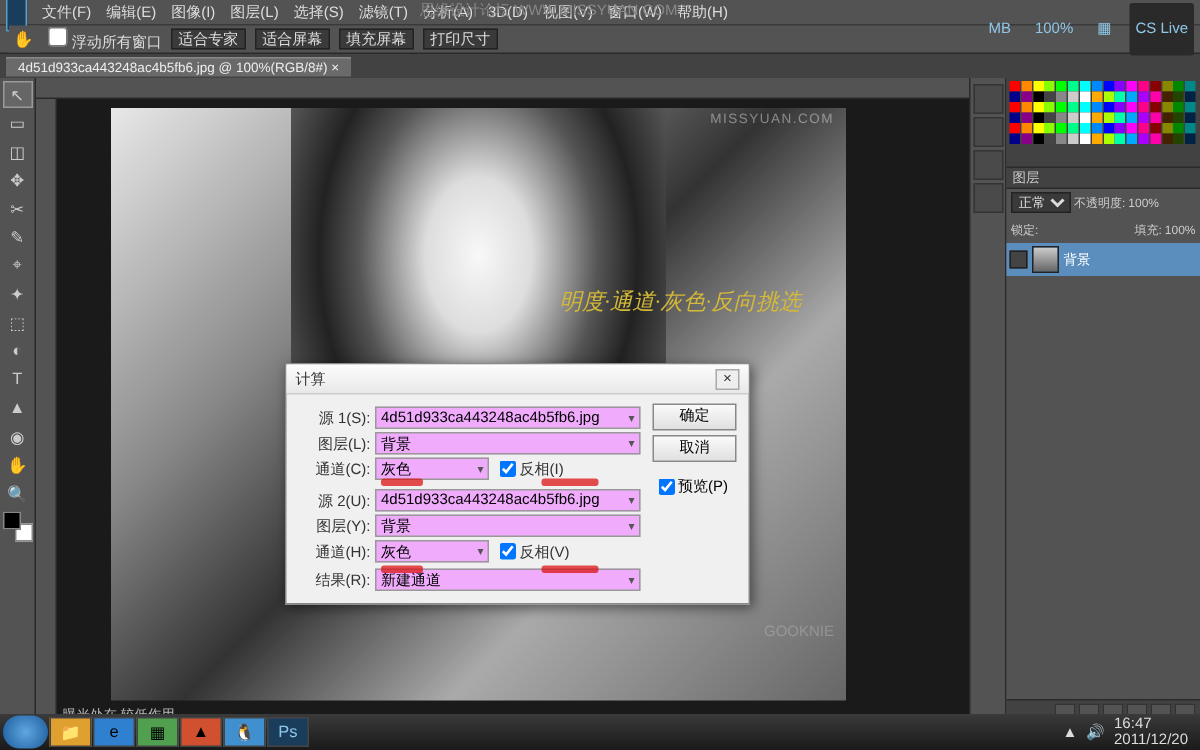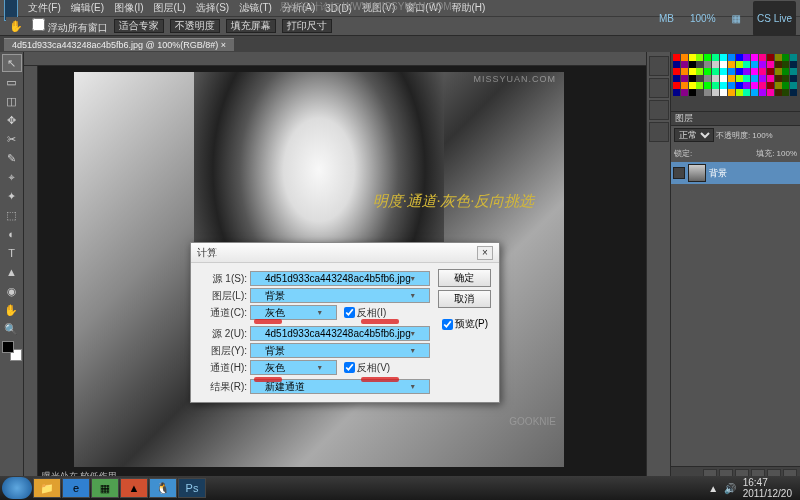--- a/index.html
+++ b/index.html
@@ -48,21 +48,21 @@
 .layer-btns .lb{width:14px;height:14px;background:#535353;border:1px solid #333}
 .dialog{position:absolute;left:190px;top:242px;width:310px;background:#f0f0f0;border:1px solid #888;box-shadow:2px 2px 8px rgba(0,0,0,0.5);font-size:10px}
 .dlg-title{height:20px;background:linear-gradient(#fdfdfd,#e8e8e8);border-bottom:1px solid #ccc;display:flex;align-items:center;padding:0 6px;color:#333}
 .dlg-title .x{margin-left:auto;width:16px;height:14px;border:1px solid #aaa;background:#eee;text-align:center;line-height:12px;cursor:pointer}
 .dlg-body{padding:6px 8px;display:flex;gap:8px}
 .dlg-left{flex:1}
 .dlg-right{width:56px;display:flex;flex-direction:column;gap:3px}
 .dlg-btn{height:18px;border:1px solid #888;background:linear-gradient(#fafafa,#e0e0e0);text-align:center;line-height:16px;cursor:pointer;font-size:10px}
 .frow{display:flex;align-items:center;margin:2px 0;gap:3px}
 .frow label{width:48px;text-align:right;color:#333}
-.frow .sel{flex:1;height:15px;border:1px solid #999;background:#7dd3fc;padding:0 14px;display:flex;align-items:center;justify-content:space-between}
+.frow .sel{flex:1;height:15px;border:1px solid #999;background:#f0abfc;padding:0 3px;display:flex;align-items:center;justify-content:space-between}
 .frow .sel::after{content:"▾";color:#555;font-size:8px}
 .chk{display:flex;align-items:center;gap:2px;margin-left:4px}
 .chk input{width:11px;height:11px}
 .redline{position:absolute;height:5px;background:rgba(220,20,20,0.75);border-radius:2px}
 .taskbar{position:absolute;bottom:0;left:0;right:0;height:24px;background:linear-gradient(#3a3a3a,#1a1a1a);display:flex;align-items:center;padding:0 2px;gap:1px}
 .start{width:30px;height:22px;background:radial-gradient(circle,#5fa8e0,#1a5a9a);border-radius:11px}
 .tb-icon{width:28px;height:20px;background:#2a2a2a;border:1px solid #444;display:flex;align-items:center;justify-content:center;font-size:11px}
 .tray{margin-left:auto;display:flex;align-items:center;gap:6px;color:#ddd;padding-right:6px;font-size:9px}
 .wm-top{position:absolute;left:280px;top:0;color:#888;font-size:10px}
 </style>
@@ -89,21 +89,21 @@
     <span>100%</span>
     <span>▦</span>
     <span class="cslive">CS Live</span>
   </div>
 </div>
 
 <div class="optbar">
   <span class="tool">✋</span>
   <label><input type="checkbox" style=""> <span>浮动所有窗口</span></label>
   <span class="field">适合专家</span>
-  <span class="field">不透明度</span>
+  <span class="field">适合屏幕</span>
   <span class="field">填充屏幕</span>
   <span class="field">打印尺寸</span>
 </div>
 
 <div class="tabbar">
   <div class="tab">4d51d933ca443248ac4b5fb6.jpg @ 100%(RGB/8#) ×</div>
 </div>
 
 <div class="workspace">
   <div class="tools">

